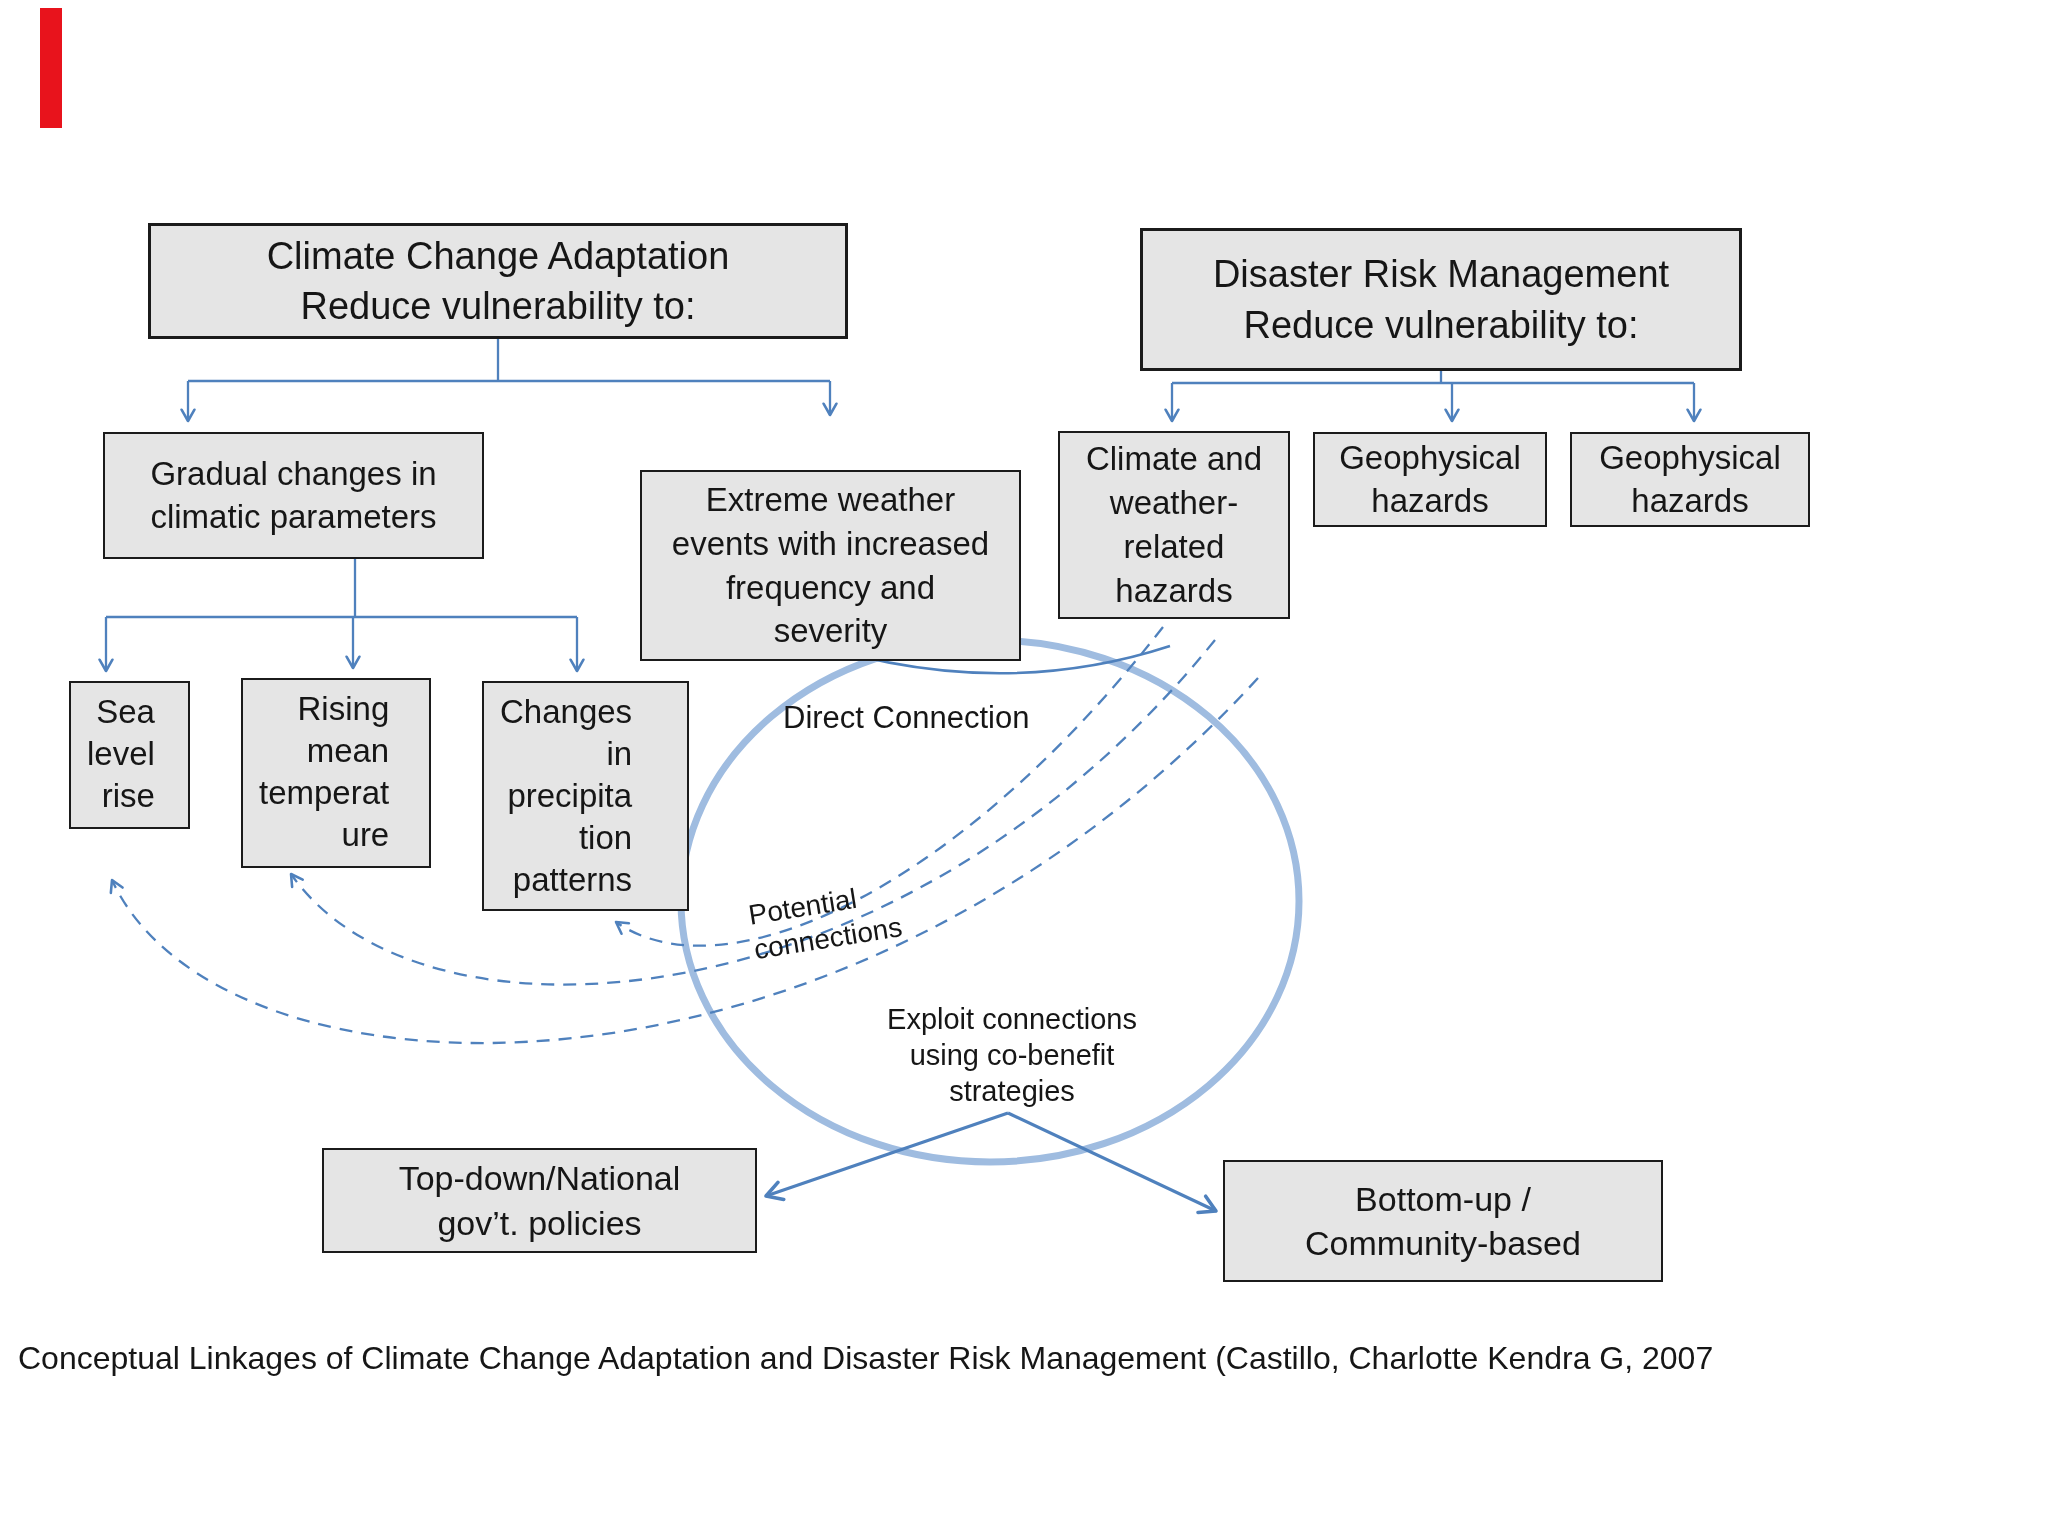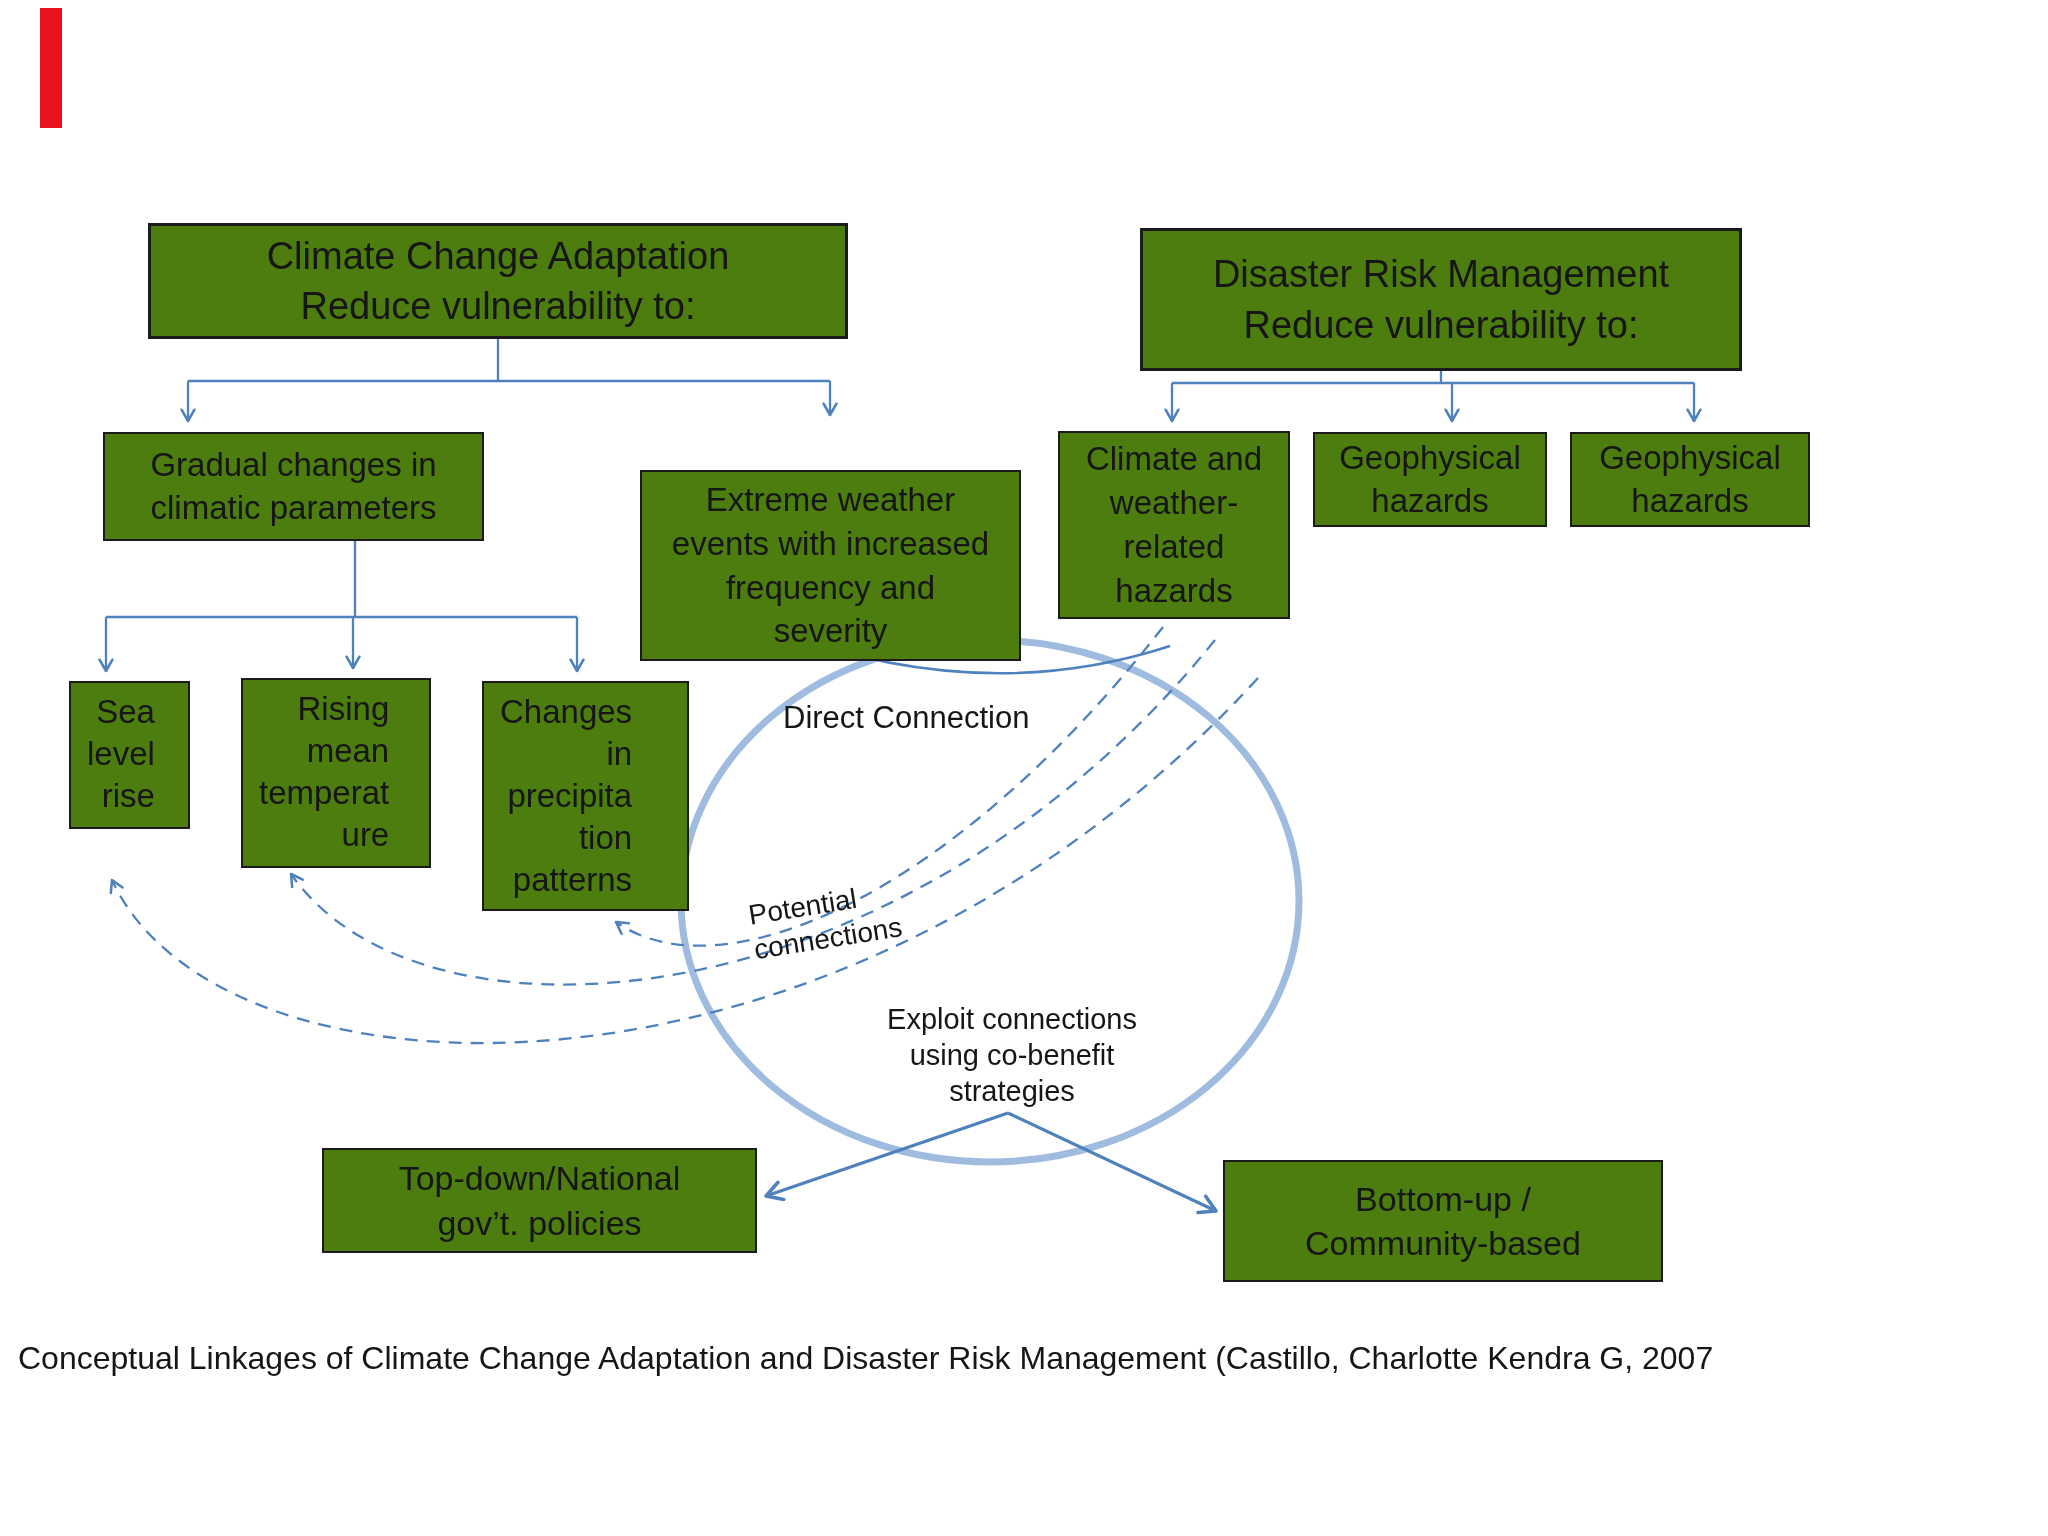--- a/index.html
+++ b/index.html
@@ -2,21 +2,21 @@
 <html><head>
 <meta charset="utf-8">
 <style>
   html,body{margin:0;padding:0;background:#fff;}
   #stage{
     position:relative;width:2048px;height:1536px;background:#ffffff;overflow:hidden;
     font-family:"Liberation Sans","DejaVu Sans",sans-serif;color:var(--text,#161616);
   }
   #connector-layer{position:absolute;left:0;top:0;width:2048px;height:1536px;z-index:1;}
   .dbox{
-    position:absolute;z-index:2;background:#4d7c0f;border:2px solid var(--border,#1b1b1b);
+    position:absolute;z-index:2;background:#e5e5e5;border:2px solid var(--border,#1b1b1b);
     display:flex;align-items:center;justify-content:center;text-align:center;
     white-space:pre-line;font-size:33px;line-height:1.3;box-sizing:border-box;
   }
   .dbox.header{border-width:3px;font-size:38px;line-height:1.32;}
   .dbox.leftalign{align-items:flex-start;justify-content:flex-start;text-align:right;
     padding:8px 6px 0 16px;line-height:1.27;}
   .flabel{position:absolute;z-index:3;white-space:pre-line;}
   #direct-connection-label{left:783px;top:700px;font-size:31px;}
   #potential-connections-label{left:746px;top:898px;font-size:28px;line-height:1.25;
     transform:rotate(-9deg);transform-origin:left top;}
@@ -72,21 +72,21 @@
 
     <path class="conn thick-arrow" d="M1008 1113 L766 1196" marker-end="url(#arrow)"></path>
     <path class="conn thick-arrow" d="M1008 1113 L1216 1211" marker-end="url(#arrow)"></path>
   </svg>
 
   <div class="dbox header" style="left:148px;top:223px;width:700px;height:116px;">Climate Change Adaptation
 Reduce vulnerability to:</div>
   <div class="dbox header" style="left:1140px;top:228px;width:602px;height:143px;">Disaster Risk Management
 Reduce vulnerability to:</div>
 
-  <div class="dbox" style="left:103px;top:432px;width:381px;height:109px;text-align:right;">Gradual changes in
+  <div class="dbox" style="left:103px;top:432px;width:381px;height:127px;">Gradual changes in
 climatic parameters</div>
   <div class="dbox" style="left:640px;top:425px;width:381px;height:191px;line-height:1.33;margin-top:45px;">Extreme weather
 events with increased
 frequency and
 severity</div>
 
   <div class="dbox" style="left:1058px;top:431px;width:232px;height:188px;line-height:1.33;">Climate and
 weather-
 related
 hazards</div>

